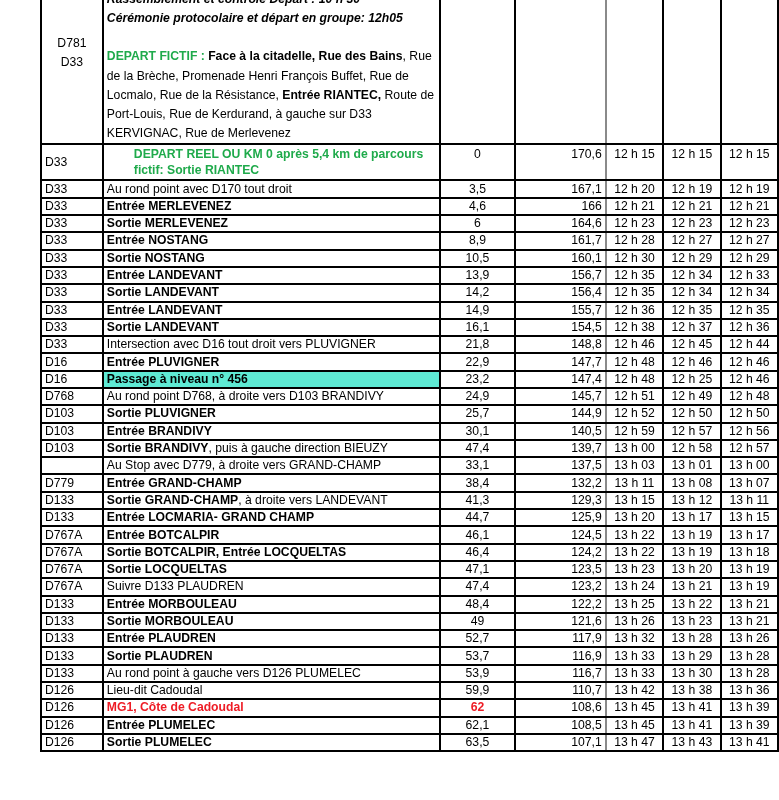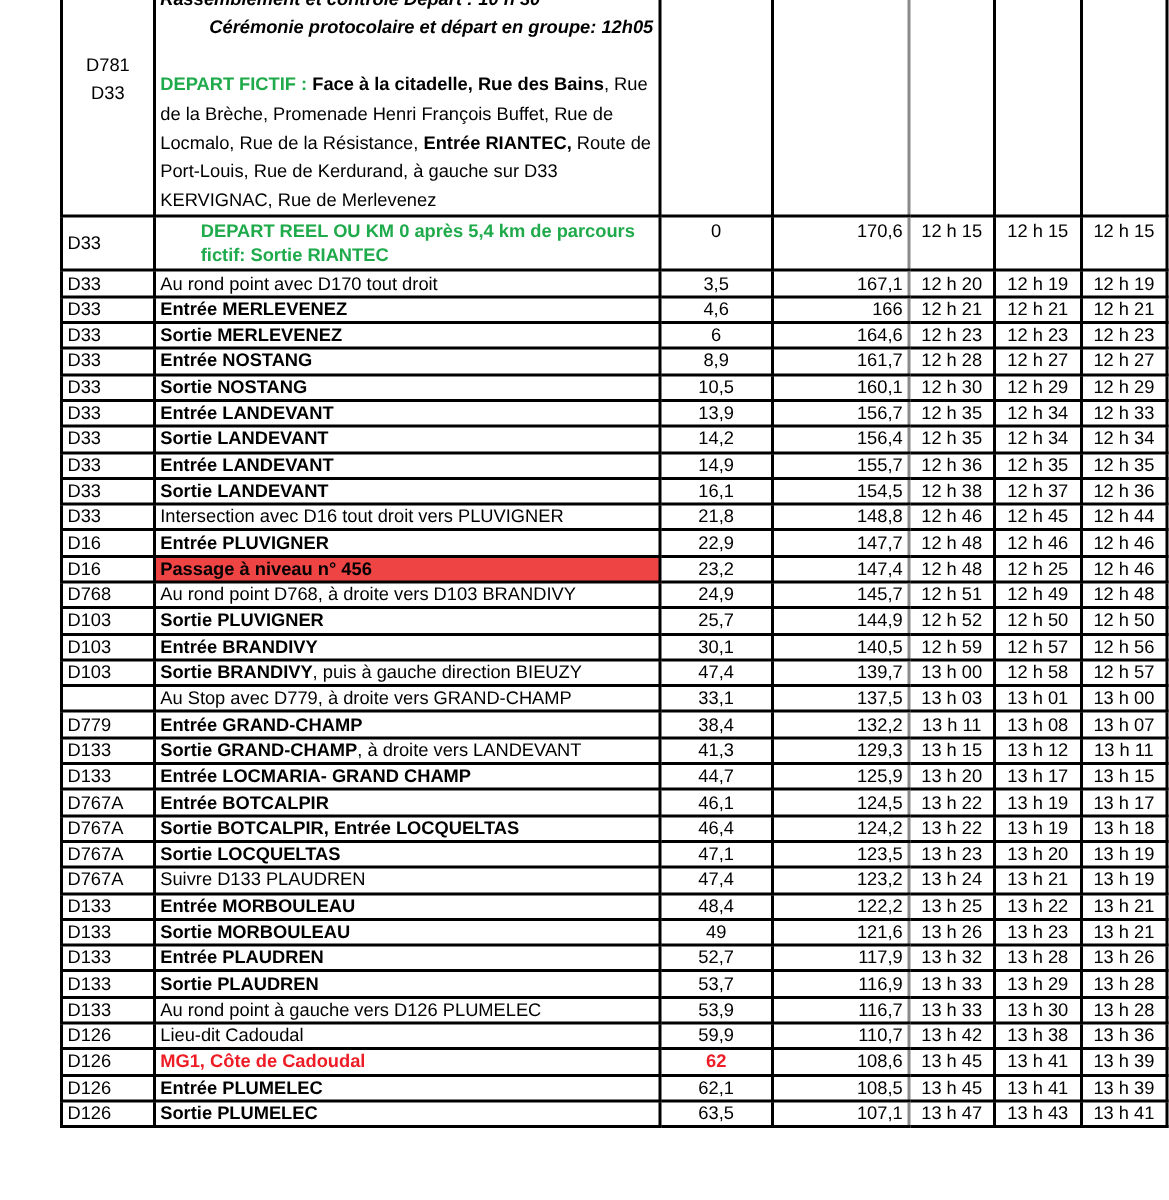--- a/index.html
+++ b/index.html
@@ -12,29 +12,29 @@
   td.road { width: 55px; text-align: left; }
   td.desc { width: 305px; text-align: left; }
   td.km { width: 71px; text-align: center; }
   td.rem { width: 86px; text-align: right; border-right-color: #8a8a8a !important; }
   td.t { width: 50px; text-align: center; }
   tr.first td { height: 134px; vertical-align: top; }
   tr.first td.road { text-align: center; vertical-align: top; }
   tr.first td.desc { white-space: normal; line-height: 19.2px; }
   .road-stack { padding-top: 44px; line-height: 19px; }
   .cut { font-weight: bold; font-style: italic; display: block; }
-  .cere { font-weight: bold; font-style: italic; display: block; text-align: right; }
+  .cere { font-weight: bold; font-style: italic; display: block; }
   .spacer { display: block; height: 19px; }
   tr.reel td { height: 32px; }
   tr.reel td.desc { white-space: normal; line-height: 16.5px; padding-left: 30px; }
   tr.reel td.km, tr.reel td.rem, tr.reel td.t { vertical-align: top; padding-top: 2px; }
   .green { color: #1faa4b; font-weight: bold; }
   .red { color: #ee1c25; font-weight: bold; }
   .b { font-weight: bold; }
-  tr.hl td.desc { background: #ef4444; }
+  tr.hl td.desc { background: #5eead4; }
 </style>
 </head>
 <body>
 
 <table class="itin">
   <tbody id="tbody">
     <tr class="first">
       <td class="road">
         <div class="road-stack">
           <span style="display:block">D781</span>

